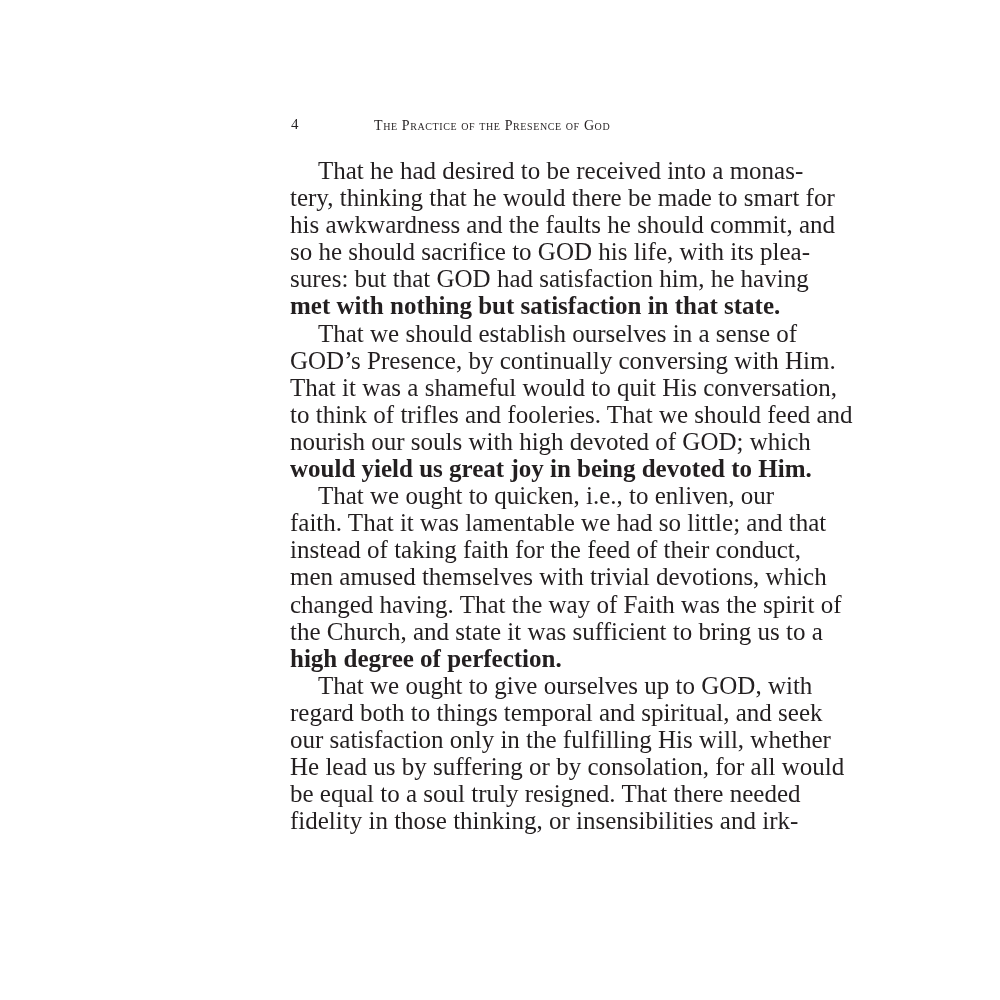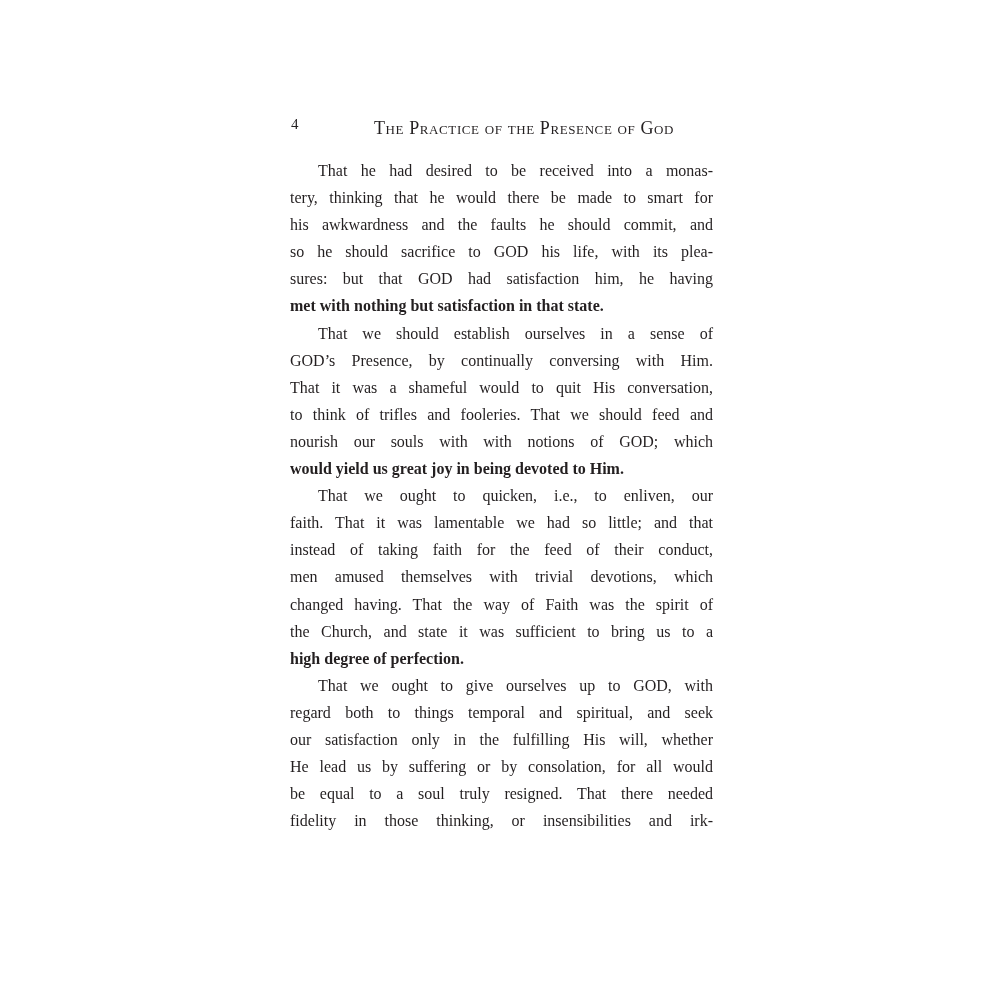--- a/index.html
+++ b/index.html
@@ -1,22 +1,22 @@
 <!DOCTYPE html>
 <html><head>
 <meta charset="utf-8">
 <style>
   html, body { margin:0; padding:0; background:#ffffff; }
   body { width:1000px; height:1000px; position:relative; overflow:hidden; }
   .page { position:absolute; left:290px; top:112px; width:423px; color:#231f20;
           font-family:"Liberation Serif","DejaVu Serif",serif; }
   .running-head { position:relative; height:30px; font-size:13px; }
   .folio { position:absolute; left:1px; top:4px; font-size:15px; }
-  .title { position:absolute; left:84px; top:6px; font-variant:small-caps; letter-spacing:0.6px; font-size:18px; }
-  .body { position:absolute; top:45px; left:0; width:423px; font-size:16px; }
+  .title { position:absolute; left:84px; top:6px; font-variant:small-caps; letter-spacing:0.6px; font-size:14px; }
+  .body { position:absolute; top:45px; left:0; width:423px; font-size:25px; }
   .line { height:27.1px; line-height:27.1px; white-space:nowrap; text-align:justify; text-align-last:justify; }
   .line.last { text-align-last:left;font-weight:bold; }
   .line.indent { padding-left:28px; }
 </style>
 </head>
 <body>
 
 <div class="page">
   <div class="running-head">
     <span class="folio">4</span>
@@ -32,21 +32,21 @@
       <div class="line">so he should sacrifice to GOD his life, with its plea-</div>
       <div class="line">sures: but that GOD had satisfaction him, he having</div>
       <div class="line last">met with nothing but satisfaction in that state.</div>
     </div>
 
     <div>
       <div class="line indent">That we should establish ourselves in a sense of</div>
       <div class="line">GOD’s Presence, by continually conversing with Him.</div>
       <div class="line">That it was a shameful would to quit His conversation,</div>
       <div class="line">to think of trifles and fooleries. That we should feed and</div>
-      <div class="line">nourish our souls with with notions of GOD; which</div>
+      <div class="line">nourish our souls with high devoted of GOD; which</div>
       <div class="line last">would yield us great joy in being devoted to Him.</div>
     </div>
 
     <div>
       <div class="line indent">That we ought to quicken, i.e., to enliven, our</div>
       <div class="line">faith. That it was lamentable we had so little; and that</div>
       <div class="line">instead of taking faith for the feed of their conduct,</div>
       <div class="line">men amused themselves with trivial devotions, which</div>
       <div class="line">changed having. That the way of Faith was the spirit of</div>
       <div class="line">the Church, and state it was sufficient to bring us to a</div>

